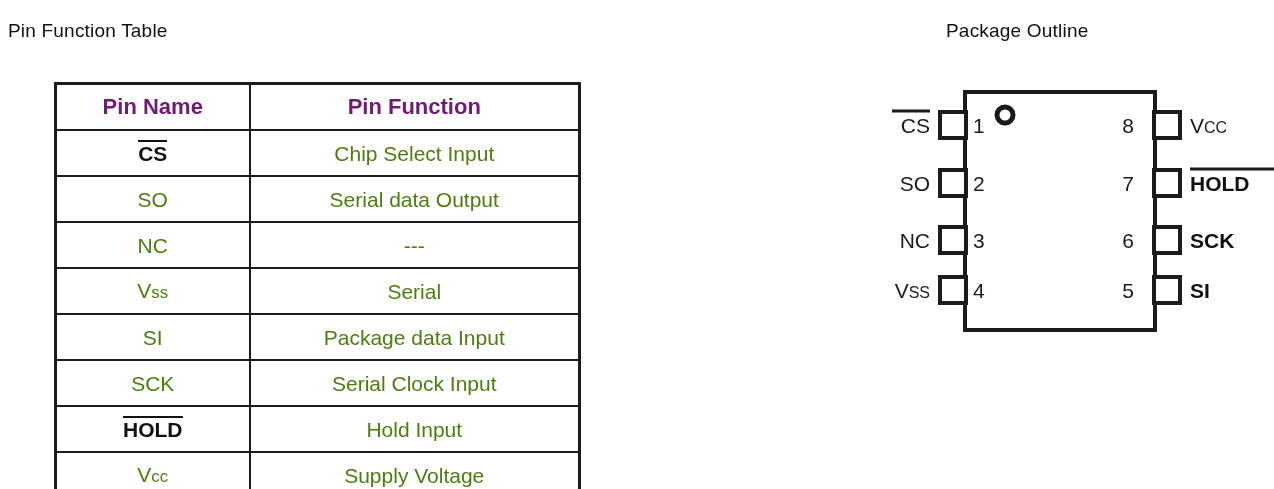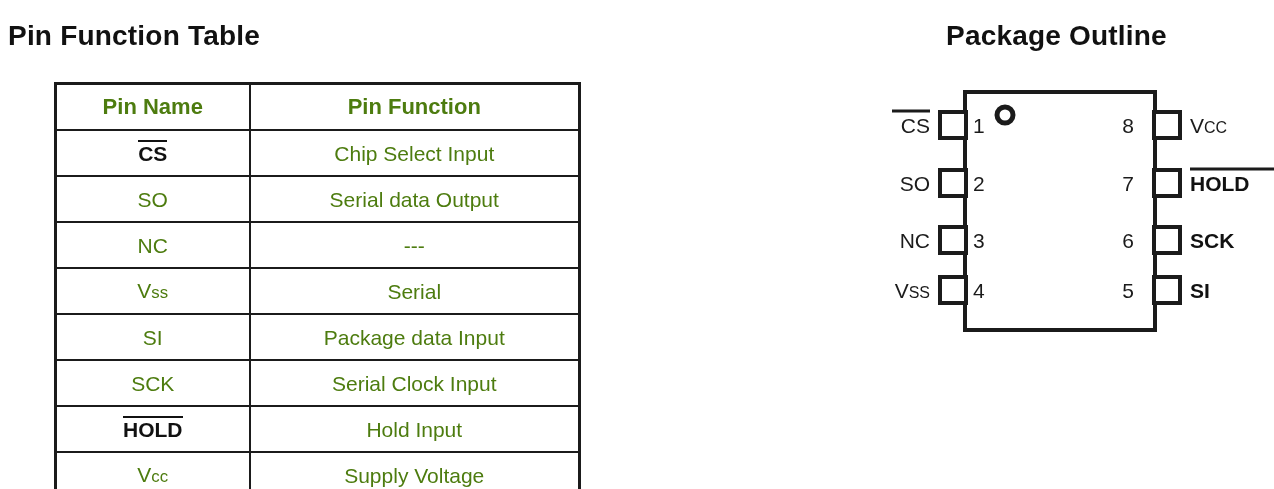--- a/index.html
+++ b/index.html
@@ -12,22 +12,22 @@
     height: 489px;
     position: relative;
     font-family: "Liberation Sans", sans-serif;
     color: #1a1a1a;
     overflow: hidden;
   }
 
   
   .section-title {
     position: absolute;
-    font-weight: bold;
-    font-size: 28px;
+    font-weight: normal;
+    font-size: 19px;
     letter-spacing: 0.2px;
     color: #111111;
     white-space: nowrap;
   }
   #title-pin-function-table { left: 8px;  top: 20px; }
   #title-package-outline    { left: 946px; top: 20px; }
 
   
   #pin-function-table {
     position: absolute;
@@ -48,21 +48,21 @@
     vertical-align: middle;
     font-size: 21px;
     font-weight: normal;
     color: #4d7c0f;
     padding: 0 4px;
     line-height: 1;
   }
   #pin-function-table th {
     font-weight: bold;
     font-size: 22px;
-    color: #4d7c0f;
+    color: #701a75;
   }
   #pin-function-table tr:first-child th { border-top-width: 3px; }
   #pin-function-table tr:last-child td  { border-bottom-width: 3px; }
   #pin-function-table th:first-child,
   #pin-function-table td:first-child { border-left-width: 3px; }
   #pin-function-table th:last-child,
   #pin-function-table td:last-child  { border-right-width: 3px; }
 
   
   #pin-function-table td.pin-bar {

